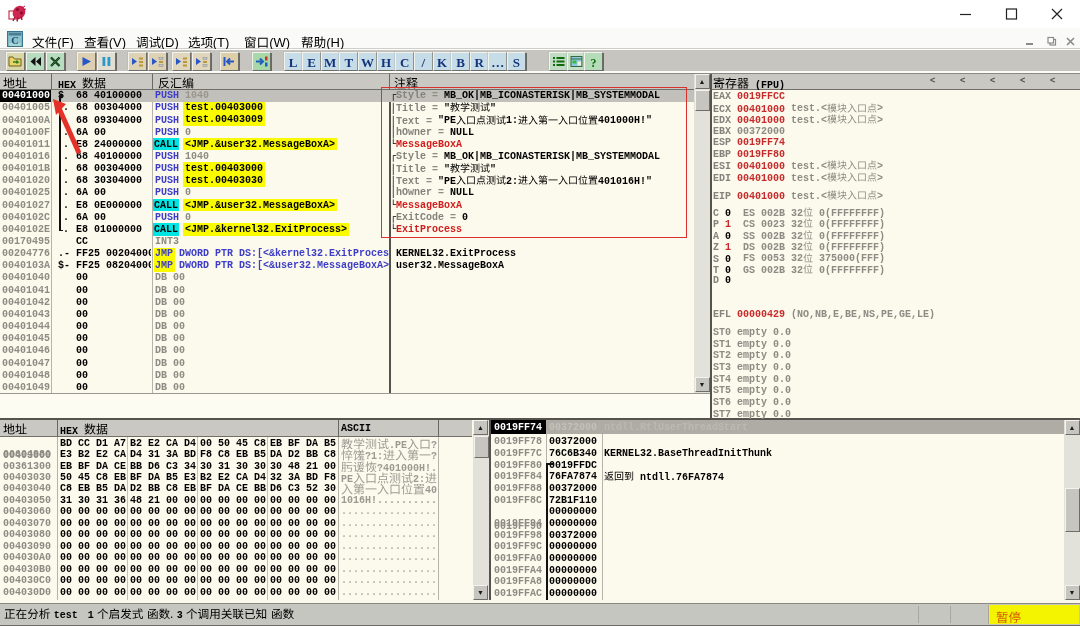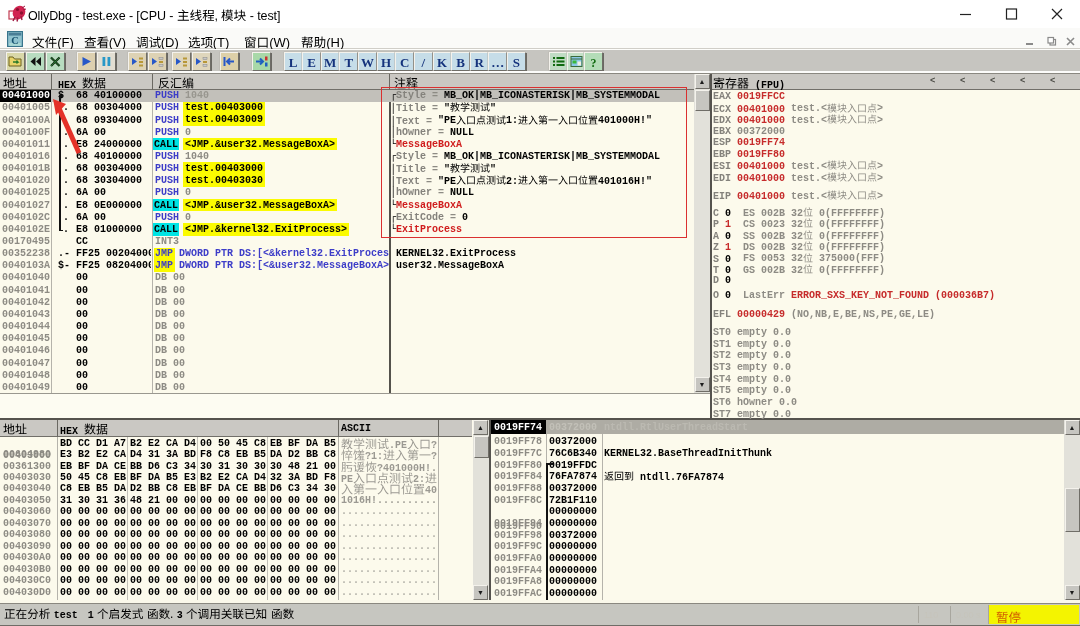--- a/index.html
+++ b/index.html
@@ -84,28 +84,20 @@
     </svg>
 <div class="a" style="left:0;top:0;width:1080px;height:28px;background:#ffffff"></div>
     <svg class="a" style="left:8px;top:4px" width="19" height="19" viewBox="0 0 19 19">
 <rect x="1" y="7" width="8" height="8" fill="#fff" stroke="#c23a50" stroke-width="1.2"></rect>
 <ellipse cx="11" cy="8.5" rx="6" ry="7" transform="rotate(35 11 8.5)" fill="#d12450"></ellipse>
 <circle cx="9.5" cy="5.5" r="1.6" fill="#8c1030"></circle>
       <circle cx="13.5" cy="9" r="1.7" fill="#8c1030"></circle>
 <path d="M7 13 L5 17 M10 13.5 L9 17.5 M13 12 L14 16" stroke="#a01840" stroke-width="1.4"></path>
 <path d="M14 4 L17 2 M15 6 L18 5" stroke="#a01840" stroke-width="1"></path>
     </svg>
-    <div class="a bk" style="left:28px;top:6px"><span style="font:12.5px 'Liberation Sans';letter-spacing:-0.1px">OllyDbg - test.exe - [CPU - <svg class="k" style="vertical-align:-1.5px" width="37.8" height="12.6" viewBox="0 0 300 100" preserveAspectRatio="none">
-          <use href="#u4e3b" xlink:href="#u4e3b"></use>
-          <use href="#u7ebf" xlink:href="#u7ebf" x="100"></use>
-          <use href="#u7a0b" xlink:href="#u7a0b" x="200"></use>
-        </svg>, <svg class="k" style="vertical-align:-1.5px" width="25.2" height="12.6" viewBox="0 0 200 100" preserveAspectRatio="none">
-          <use href="#u6a21" xlink:href="#u6a21"></use>
-          <use href="#u5757" xlink:href="#u5757" x="100"></use>
-        </svg> - test]</span></div>
     <svg class="a" style="left:954px;top:0" width="126" height="28" viewBox="0 0 126 28">
 <path d="M6 14.5 H17" stroke="#222" stroke-width="1.2"></path>
 <rect x="52.5" y="9" width="10" height="10" fill="none" stroke="#222" stroke-width="1.2"></rect>
 <path d="M98 9 L108 19 M108 9 L98 19" stroke="#222" stroke-width="1.2"></path>
     </svg>
     <div class="a" style="left:0;top:28px;width:1080px;height:21px;background:#fafaf8;border-bottom:1px solid #d0cec8;box-sizing:border-box"></div>
     <svg class="a" style="left:6.5px;top:30.5px" width="16" height="16" viewBox="0 0 14 14">
 <rect x="0.5" y="0.5" width="13" height="13" fill="#8fc2ce" stroke="#39758c"></rect>
 <rect x="1.5" y="1.5" width="11" height="2.5" fill="#4a7e96"></rect>
 <rect x="2" y="10.5" width="10" height="2.5" fill="#aad8d4"></rect>
@@ -340,21 +332,21 @@
     <div class="a m bl" style="left:155px;top:211.7px">PUSH</div>
     <div class="a m gy" style="left:185px;top:211.7px">0</div>
     <div class="a m gy" style="left:2px;top:223.9px">0040102E</div>
     <div class="a m bk" style="left:63px;top:223.9px">.</div>
     <div class="a m bk" style="left:76px;top:223.9px;width:75px;overflow:hidden">E8 01000000</div>
     <div class="a m bk" style="left:153px;top:223.2px;background:#00e4e4;padding:0.7px 1px">CALL</div>
     <div class="a m bk" style="left:183px;top:223.2px;background:#fbfb00;padding:0.7px 2px">&lt;JMP.&amp;kernel32.ExitProcess&gt;</div>
     <div class="a m gy" style="left:2px;top:236.0px">00170495</div>
     <div class="a m bk" style="left:76px;top:236.0px;width:75px;overflow:hidden">CC</div>
     <div class="a m gy" style="left:155px;top:236.0px">INT3</div>
-    <div class="a m gy" style="left:2px;top:248.2px">00352238</div>
+    <div class="a m gy" style="left:2px;top:248.2px">00204776</div>
     <div class="a m bk" style="left:58px;top:248.2px">.-</div>
     <div class="a m bk" style="left:76px;top:248.2px;width:75px;overflow:hidden">FF25 00204000</div>
     <div class="a m bl" style="left:153.5px;top:247.5px;background:#fbfb00;padding:0.7px 1.5px">JMP</div>
     <div class="a m bl" style="left:179px;top:248.2px;width:210px;overflow:hidden">DWORD PTR DS:[&lt;&amp;kernel32.ExitProcess&gt;]</div>
     <div class="a m gy" style="left:2px;top:260.3px">0040103A</div>
     <div class="a m bk" style="left:58px;top:260.3px">$-</div>
     <div class="a m bk" style="left:76px;top:260.3px;width:75px;overflow:hidden">FF25 08204000</div>
     <div class="a m bl" style="left:153.5px;top:259.6px;background:#fbfb00;padding:0.7px 1.5px">JMP</div>
     <div class="a m bl" style="left:179px;top:260.3px;width:210px;overflow:hidden">DWORD PTR DS:[&lt;&amp;user32.MessageBoxA&gt;]</div>
     <div class="a m gy" style="left:2px;top:272.4px">00401040</div>
@@ -510,29 +502,28 @@
     <div class="a m" style="left:713px;top:241.2px"><span class="mgy">Z </span><span class="rd">1</span><span class="gy">  DS 002B 32<svg class="k" style="vertical-align:-1.2px" width="10" height="10" viewBox="0 0 100 100" preserveAspectRatio="none">
           <use href="#u4f4d" xlink:href="#u4f4d"></use>
         </svg> 0(FFFFFFFF)</span></div>
     <div class="a m" style="left:713px;top:252.6px"><span class="mgy">S </span><span class="bk">0</span><span class="gy">  FS 0053 32<svg class="k" style="vertical-align:-1.2px" width="10" height="10" viewBox="0 0 100 100" preserveAspectRatio="none">
           <use href="#u4f4d" xlink:href="#u4f4d"></use>
         </svg> 375000(FFF)</span></div>
     <div class="a m" style="left:713px;top:264px"><span class="mgy">T </span><span class="bk">0</span><span class="gy">  GS 002B 32<svg class="k" style="vertical-align:-1.2px" width="10" height="10" viewBox="0 0 100 100" preserveAspectRatio="none">
           <use href="#u4f4d" xlink:href="#u4f4d"></use>
         </svg> 0(FFFFFFFF)</span></div>
     <div class="a m" style="left:713px;top:275.4px"><span class="mgy">D </span><span class="bk">0</span></div>
-    <div class="a m" style="left:713px;top:289.5px"><span class="mgy">O </span><span class="bk">0</span><span class="gy">  LastErr </span><span class="rd">ERROR_SXS_KEY_NOT_FOUND (000036B7)</span></div>
     <div class="a m" style="left:713px;top:309px"><span class="mgy">EFL </span><span class="rd">00000429</span><span class="gy"> (NO,NB,E,BE,NS,PE,GE,LE)</span></div>
     <div class="a m" style="left:713px;top:327.0px"><span class="gy">ST0 empty 0.0</span></div>
     <div class="a m" style="left:713px;top:338.6px"><span class="gy">ST1 empty 0.0</span></div>
     <div class="a m" style="left:713px;top:350.3px"><span class="gy">ST2 empty 0.0</span></div>
     <div class="a m" style="left:713px;top:361.9px"><span class="gy">ST3 empty 0.0</span></div>
     <div class="a m" style="left:713px;top:373.6px"><span class="gy">ST4 empty 0.0</span></div>
     <div class="a m" style="left:713px;top:385.2px"><span class="gy">ST5 empty 0.0</span></div>
-    <div class="a m" style="left:713px;top:396.8px"><span class="gy">ST6 hOwner 0.0</span></div>
+    <div class="a m" style="left:713px;top:396.8px"><span class="gy">ST6 empty 0.0</span></div>
     <div class="a m" style="left:713px;top:408.5px"><span class="gy">ST7 empty 0.0</span></div>
     <div class="hdr" style="left:0;top:420px;width:472px;height:17px;box-sizing:border-box"></div>
     <div class="a m bk" style="left:3px;top:423px"><svg class="k" style="vertical-align:-1.4px" width="24" height="12" viewBox="0 0 200 100" preserveAspectRatio="none">
         <use href="#u5730" xlink:href="#u5730"></use>
         <use href="#u5740" xlink:href="#u5740" x="100"></use>
       </svg></div>
     <div class="a m bk" style="left:60px;top:423px">HEX <svg class="k" style="vertical-align:-1.4px" width="24" height="12" viewBox="0 0 200 100" preserveAspectRatio="none">
         <use href="#u6570" xlink:href="#u6570"></use>
         <use href="#u636e" xlink:href="#u636e" x="100"></use>
       </svg></div>
@@ -609,21 +600,21 @@
         <use href="#u6d4b" xlink:href="#u6d4b"></use>
       </svg><svg class="k" style="vertical-align:-1.4px" width="12" height="11.5" viewBox="0 0 100 95.8" preserveAspectRatio="none">
         <use href="#u8bd5" xlink:href="#u8bd5"></use>
       </svg>2:<svg class="k" style="vertical-align:-1.4px" width="12" height="11.5" viewBox="0 0 100 95.8" preserveAspectRatio="none">
         <use href="#u8fdb" xlink:href="#u8fdb"></use>
       </svg></div>
     <div class="a m gy" style="left:3px;top:483.4px">00403040</div>
     <div class="a m bk" style="left:60px;top:483.4px">C8 EB B5 DA</div>
     <div class="a m bk" style="left:130px;top:483.4px">D2 BB C8 EB</div>
     <div class="a m bk" style="left:200px;top:483.4px">BF DA CE BB</div>
-    <div class="a m bk" style="left:270px;top:483.4px">D6 C3 34 30</div>
+    <div class="a m bk" style="left:270px;top:483.4px">D6 C3 52 30</div>
     <div class="a m" style="left:341px;top:483.4px;color:#9b9992"><svg class="k" style="vertical-align:-1.4px" width="12" height="11.5" viewBox="0 0 100 95.8" preserveAspectRatio="none">
         <use href="#u5165" xlink:href="#u5165"></use>
       </svg><svg class="k" style="vertical-align:-1.4px" width="12" height="11.5" viewBox="0 0 100 95.8" preserveAspectRatio="none">
         <use href="#u7b2c" xlink:href="#u7b2c"></use>
       </svg><svg class="k" style="vertical-align:-1.4px" width="12" height="11.5" viewBox="0 0 100 95.8" preserveAspectRatio="none">
         <use href="#u4e00" xlink:href="#u4e00"></use>
       </svg><svg class="k" style="vertical-align:-1.4px" width="12" height="11.5" viewBox="0 0 100 95.8" preserveAspectRatio="none">
         <use href="#u5165" xlink:href="#u5165"></use>
       </svg><svg class="k" style="vertical-align:-1.4px" width="12" height="11.5" viewBox="0 0 100 95.8" preserveAspectRatio="none">
         <use href="#u53e3" xlink:href="#u53e3"></use>

